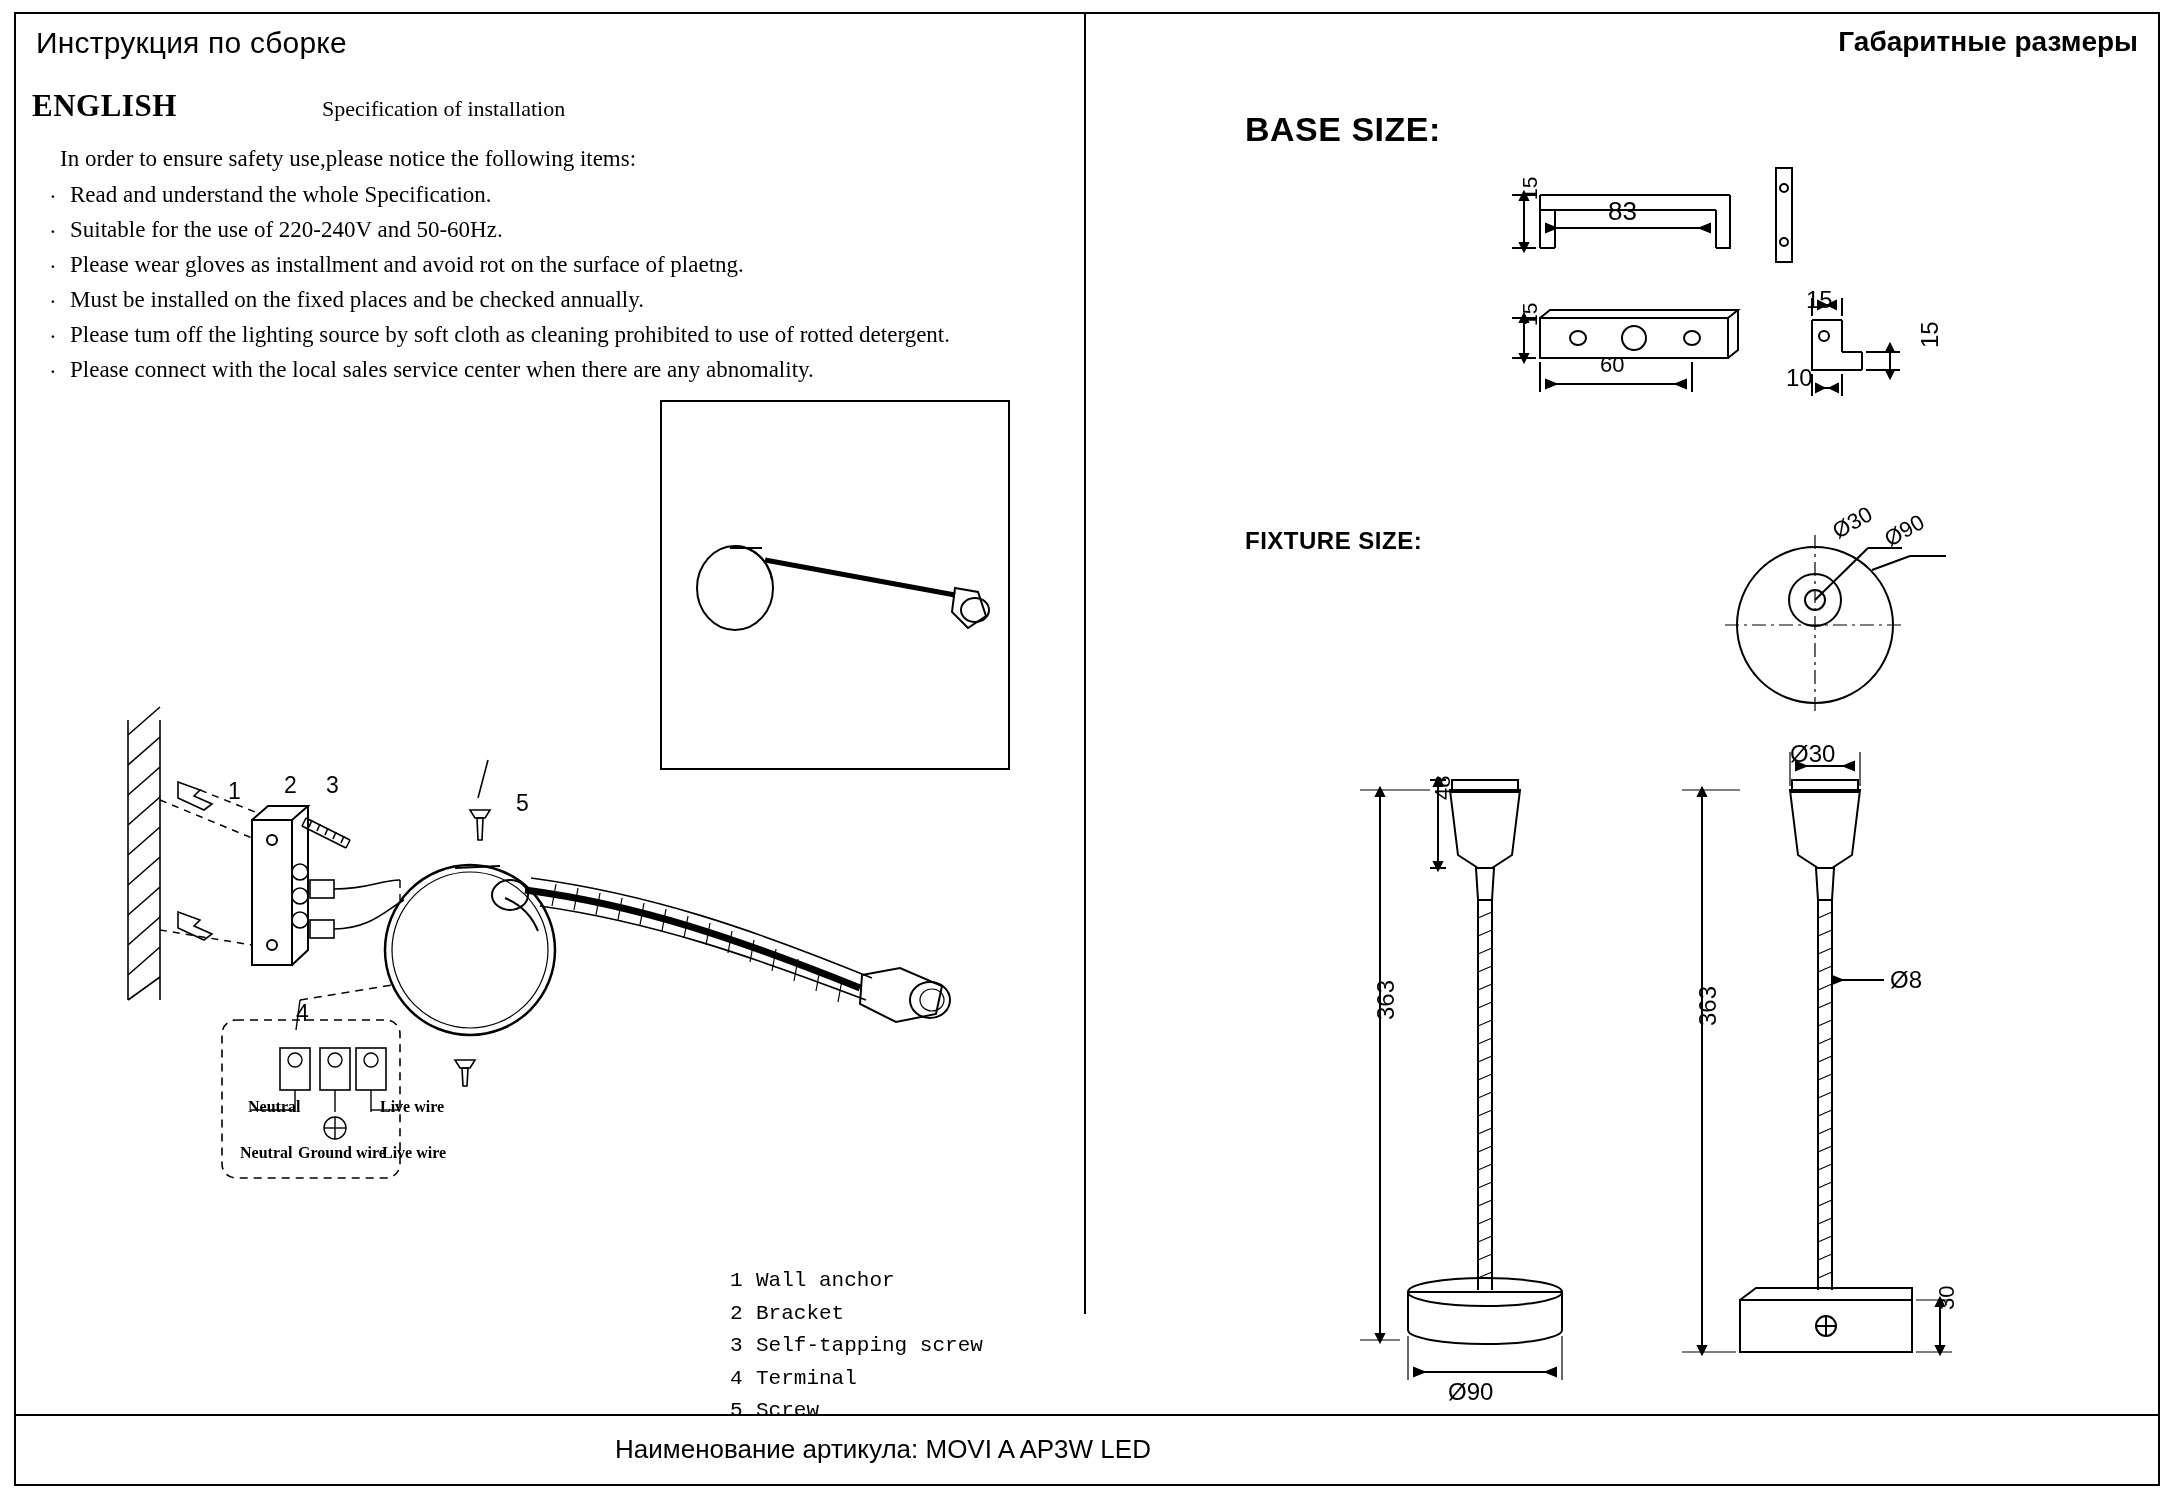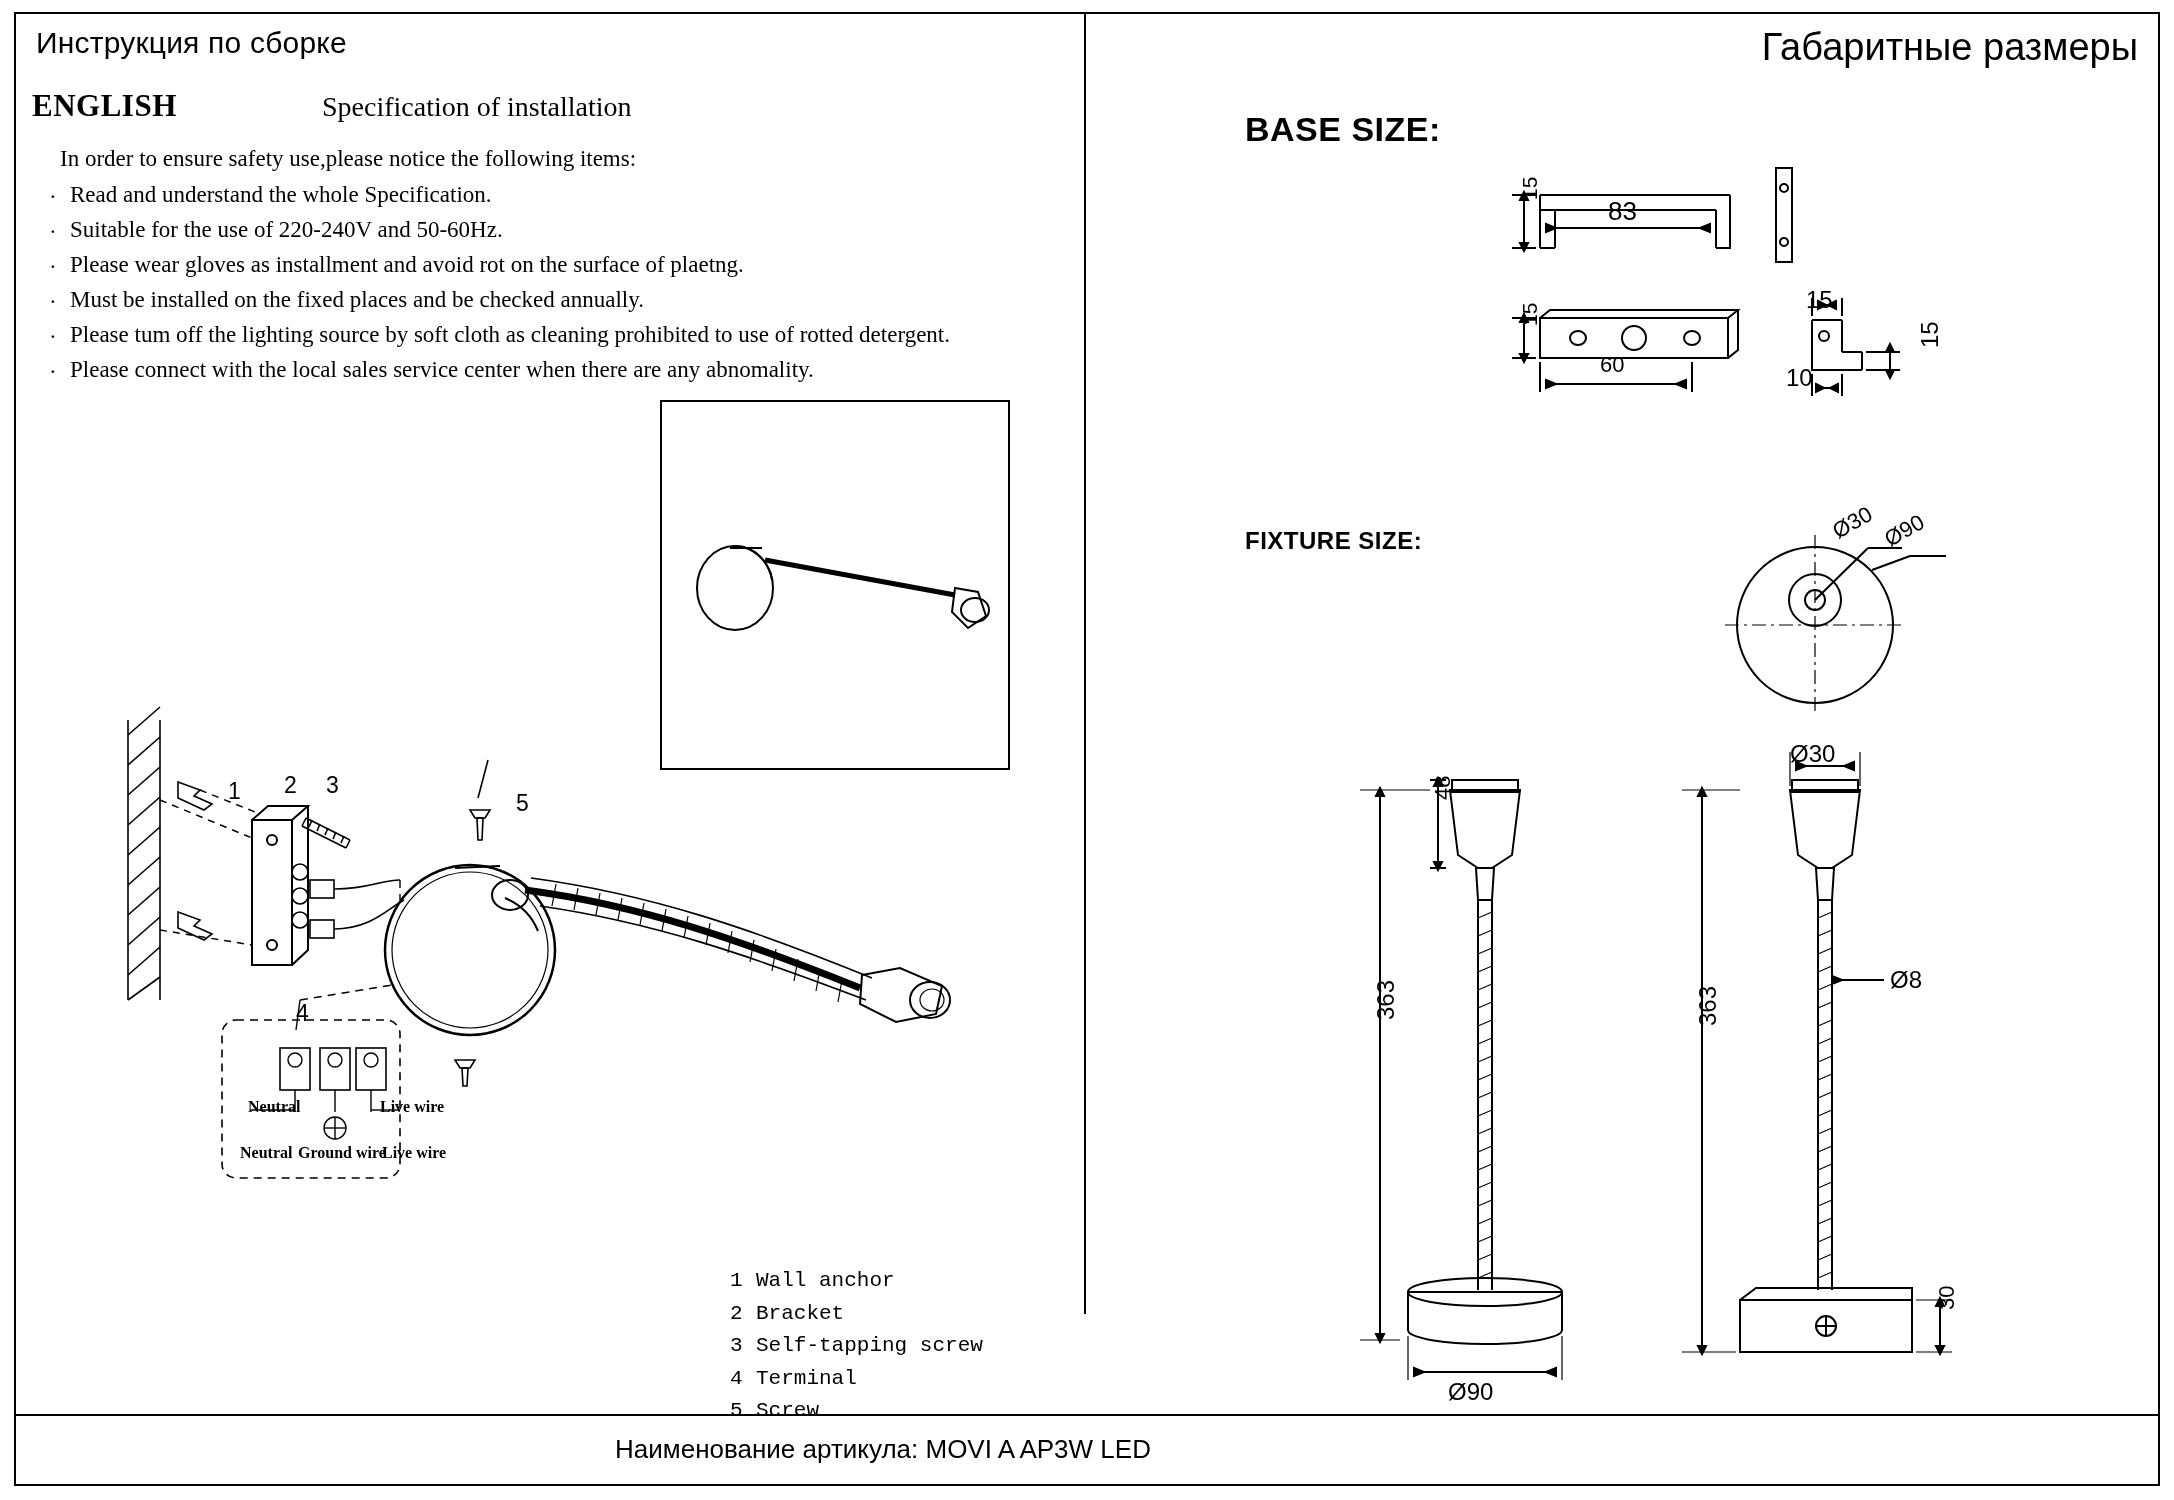--- a/index.html
+++ b/index.html
@@ -44,22 +44,23 @@
     position: absolute;
     left: 36px;
     top: 26px;
     font-size: 30px;
     letter-spacing: .2px;
   }
   .hdr-right {
     position: absolute;
     right: 36px;
     top: 26px;
-    font-size: 38px;
+    font-size: 28px;
     text-align: right;
+    font-weight: bold;
   }
   .footer {
     position: absolute;
     left: 0;
     top: 1434px;
     width: 1766px;
     text-align: center;
     font-size: 26px;
   }
 
@@ -75,21 +76,21 @@
     display: flex;
     align-items: baseline;
   }
   .spec-title {
     font-size: 31px;
     font-weight: bold;
     letter-spacing: .5px;
     width: 290px;
   }
   .spec-sub {
-    font-size: 28px;
+    font-size: 22px;
   }
   .spec-intro {
     margin-top: 22px;
     margin-left: 28px;
     font-size: 23px;
   }
   .spec-list {
     margin: 10px 0 0 14px;
     padding: 0;
     list-style: none;

